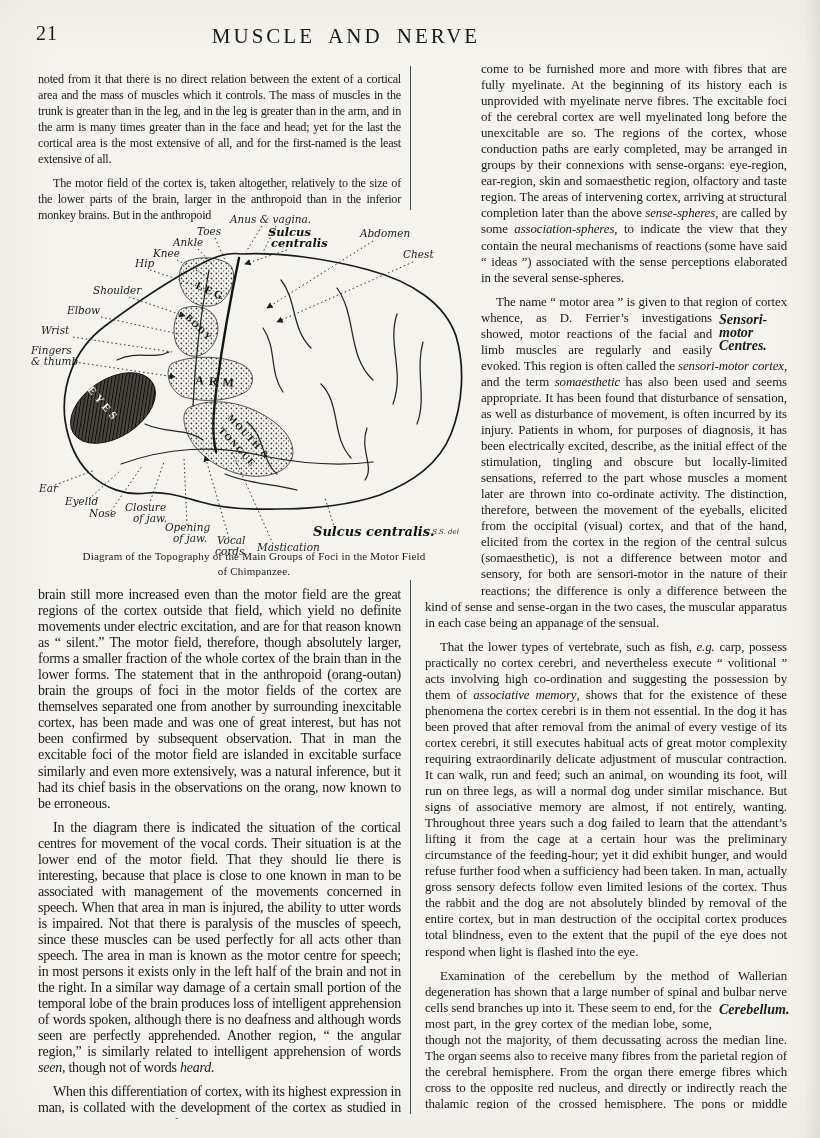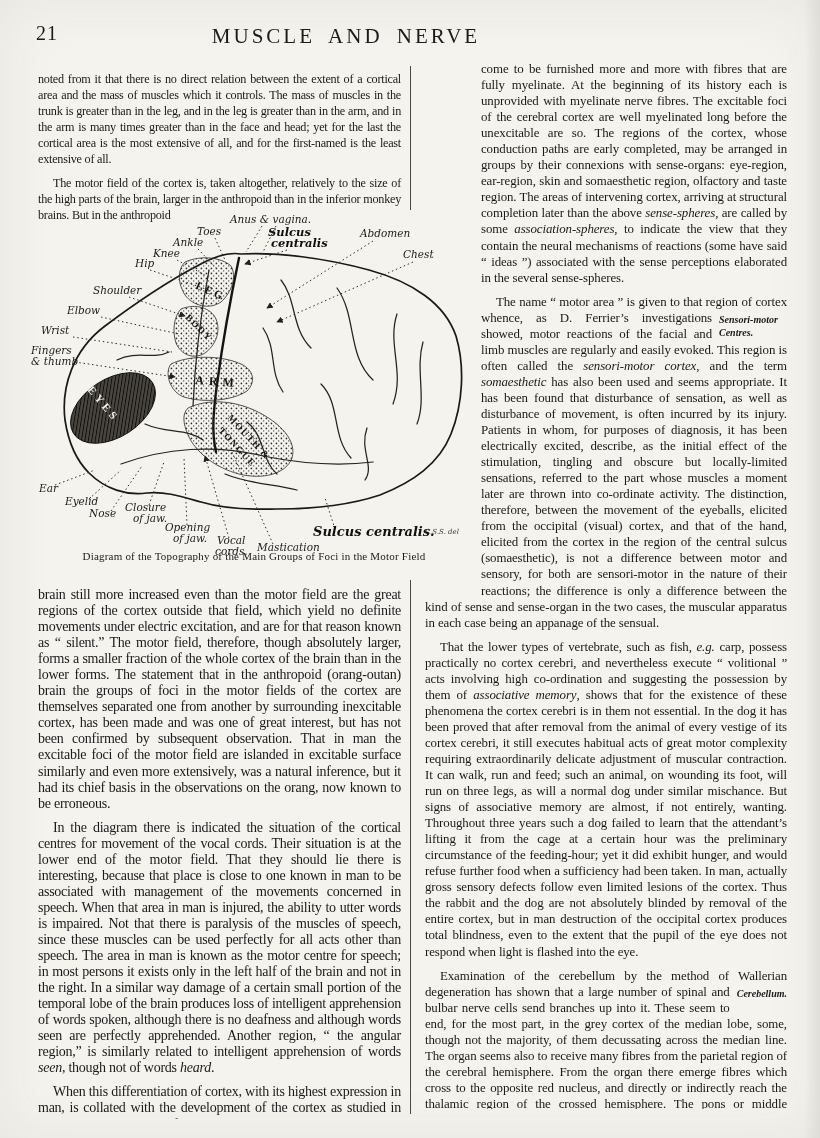--- a/index.html
+++ b/index.html
@@ -28,21 +28,21 @@
   .col p.indent { text-indent:15px; }
   .run-i { font-style:italic; }
 
   .col-left-top { left:30px; top:63px; width:379px; font-size:12.2px; line-height:16.05px; letter-spacing:-0.25px; }
   .col-left-bottom { left:30px; top:579px; width:379px; height:540px; font-size:14px; line-height:16.05px; letter-spacing:-0.25px; overflow:hidden; }
   .col-right { left:417px; top:53px; width:378px; height:1056px; font-size:12.9px; line-height:16.05px; letter-spacing:-0.1px; overflow:hidden; }
 
   .figure-intrusion { float:left; width:64px; height:392px; margin-top:146px; }
 
   .margin-note { float:right; max-width:68px; margin:3px 0 2px 7px;
-    font-weight:bold; font-style:italic; font-size:10px; line-height:13px;
+    font-weight:bold; font-style:italic; font-size:14px; line-height:13px;
     letter-spacing:0; text-align:left; text-indent:0; }
 
   .figure { position:absolute; left:25px; top:212px; width:445px; height:350px; }
   .figure svg { width:100%; height:100%; display:block; }
 
   .caption { position:absolute; left:28px; top:549px; width:452px; text-align:center;
     font-size:11px; line-height:15px; letter-spacing:0.2px; }
 
   
   .ol  { fill:none; stroke:#191919; stroke-width:1.7; stroke-linecap:round; }
@@ -65,21 +65,21 @@
 <div class="page">
 
   <div class="page-number">21</div>
   <div class="running-title">MUSCLE AND NERVE</div>
 
   <div class="divider divider-top"></div>
   <div class="divider divider-bottom"></div>
 
   <div class="col col-left-top">
       <p class="para"><span>noted from it that there is no direct relation between the extent of a cortical area and the mass of muscles which it controls. The mass of muscles in the trunk is greater than in the leg, and in the leg is greater than in the arm, and in the arm is many times greater than in the face and head; yet for the last the cortical area is the most extensive of all, and for the first-named is the least extensive of all.</span></p>
-      <p class="para indent"><span>The motor field of the cortex is, taken altogether, relatively to the size of the high parts of the brain, larger in the anthropoid than in the inferior monkey brains. But in the anthropoid</span></p>
+      <p class="para indent"><span>The motor field of the cortex is, taken altogether, relatively to the size of the lower parts of the brain, larger in the anthropoid than in the inferior monkey brains. But in the anthropoid</span></p>
     </div>
 
   <div class="figure">
     <svg viewBox="0 0 445 350">
       <defs>
         <pattern id="stip2" width="5" height="5" patternUnits="userSpaceOnUse">
           <circle cx="1.4" cy="1.4" r="0.85" fill="#2c2c2c"></circle>
           <circle cx="3.7" cy="3.9" r="0.6" fill="#2c2c2c"></circle>
         </pattern>
         <pattern id="hatch" width="3.4" height="3.4" patternUnits="userSpaceOnUse" patternTransform="rotate(42)">
@@ -174,20 +174,21 @@
       <text class="fl" x="192" y="332">Vocal</text>
       <text class="fl" x="190" y="343">cords.</text>
       <text class="fl" x="232" y="339">Mastication</text>
       <text class="flb2" x="288" y="324">Sulcus centralis.</text>
       <text class="fsig" x="400" y="322">C.S.S. del</text>
     </svg>
   </div>
 
   <div class="caption">
     <div>Diagram of the Topography of the Main Groups of Foci in the Motor Field</div>
+    <div>of Chimpanzee.</div>
   </div>
 
   <div class="col col-left-bottom">
       <p class="para"><span>brain still more increased even than the motor field are the great regions of the cortex outside that field, which yield no definite movements under electric excitation, and are for that reason known as “ silent.” The motor field, therefore, though absolutely larger, forms a smaller fraction of the whole cortex of the brain than in the lower forms. The statement that in the anthropoid (orang-outan) brain the groups of foci in the motor fields of the cortex are themselves separated one from another by surrounding inexcitable cortex, has been made and was one of great interest, but has not been confirmed by subsequent observation. That in man the excitable foci of the motor field are islanded in excitable surface similarly and even more extensively, was a natural inference, but it had its chief basis in the observations on the orang, now known to be erroneous.</span></p>
       <p class="para indent"><span>In the diagram there is indicated the situation of the cortical centres for movement of the vocal cords. Their situation is at the lower end of the motor field. That they should lie there is interesting, because that place is close to one known in man to be associated with management of the movements concerned in speech. When that area in man is injured, the ability to utter words is impaired. Not that there is paralysis of the muscles of speech, since these muscles can be used perfectly for all acts other than speech. The area in man is known as the motor centre for speech; in most persons it exists only in the left half of the brain and not in the right. In a similar way damage of a certain small portion of the temporal lobe of the brain produces loss of intelligent apprehension of words spoken, although there is no deafness and although words seen are perfectly apprehended. Another region, “ the angular region,” is similarly related to intelligent apprehension of words </span><span class="run-i">seen</span><span>, though not of words </span><span class="run-i">heard</span><span>.</span></p>
       <p class="para indent"><span>When this differentiation of cortex, with its highest expression in man, is collated with the development of the cortex as studied in the successive phases of its growth and ripening in the human infant, a suggestive analogy is obvious. The nervous paths in the brain and cord, as they attain completion,</span></p>
     </div>
 
   <div class="col col-right">
     <div class="figure-intrusion"></div>

